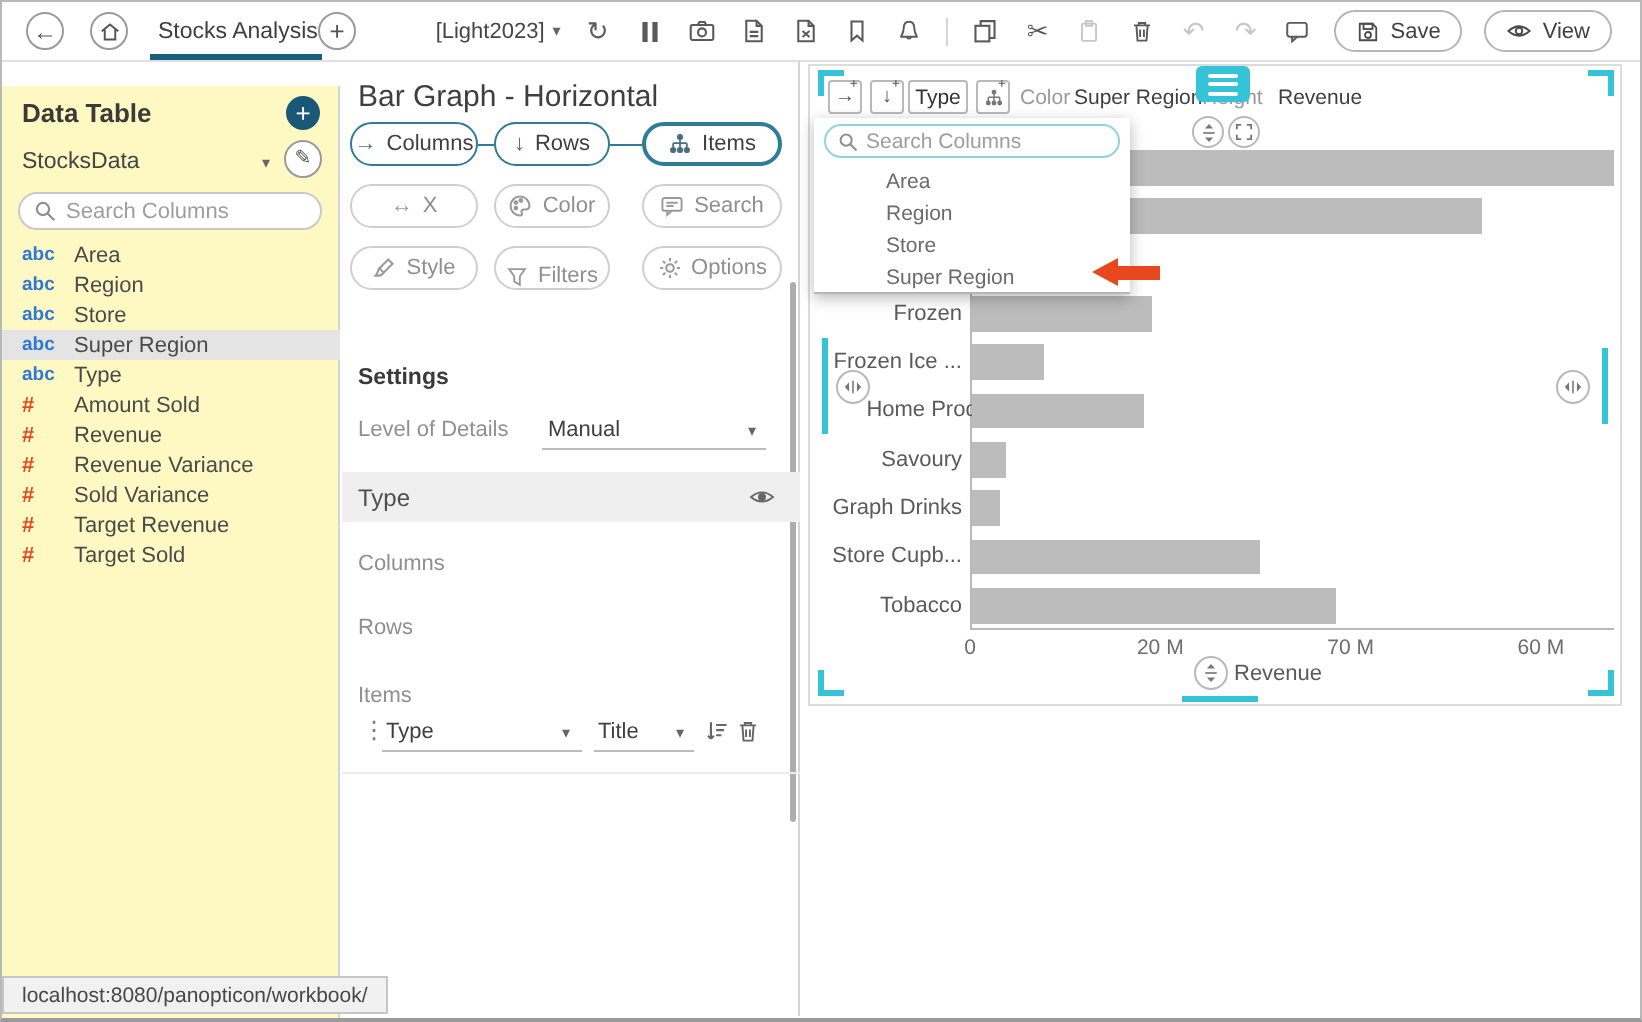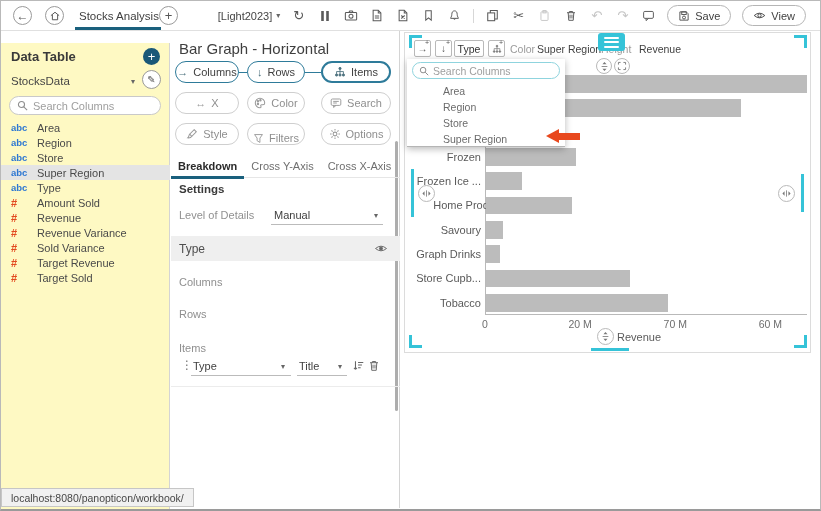--- a/index.html
+++ b/index.html
@@ -397,26 +397,20 @@
         <span class="gly gray">
           <svg width="12" height="12" viewBox="0 0 14 14" fill="none" stroke="#9a9a9a" stroke-width="1.2">
               <circle cx="7" cy="7" r="2.2"></circle>
               <path d="M7 1.2 V3 M7 11 V12.8 M1.2 7 H3 M11 7 H12.8 M2.9 2.9 L4.2 4.2 M9.8 9.8 L11.1 11.1 M11.1 2.9 L9.8 4.2 M4.2 9.8 L2.9 11.1"></path>
             </svg>
         </span>
         <span>Options</span>
       </button>
     </div>
 
-    <div class="tabs" id="tabs">
-        <div class="tab active">Breakdown</div>
-        <div class="tab">Cross Y-Axis</div>
-        <div class="tab">Cross X-Axis</div>
-        <div class="tab">Y-Axis</div>
-      </div>
 
     <div class="settings-h">Settings</div>
     <span class="lod-label">Level of Details</span>
     <span class="lod-value">Manual</span>
     <div class="lod-line"></div>
     <span class="caret lod-caret">▾</span>
 
     <div class="sec-type">
       <span class="lab">Type</span>
       <span class="eye">

